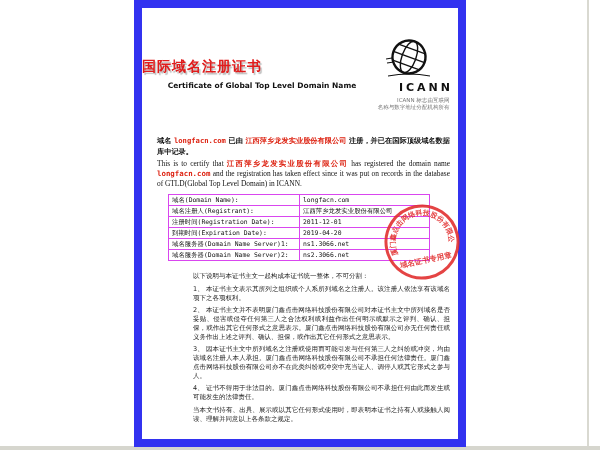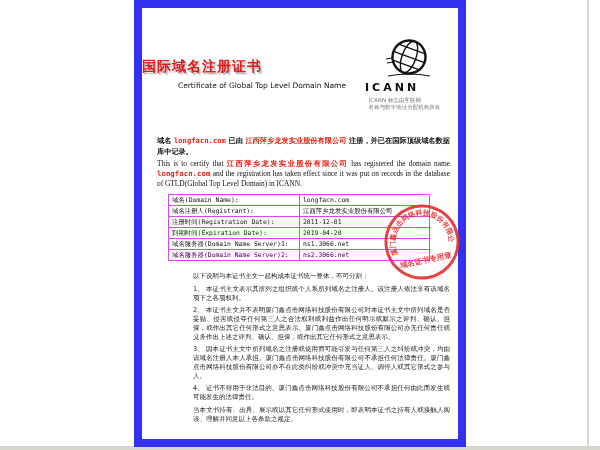--- a/index.html
+++ b/index.html
@@ -9,23 +9,23 @@
   .photo-edge-bottom{position:absolute;left:0;top:446px;width:600px;height:4px;background:#d6d6ce;}
 
   .cert{position:absolute;left:134px;top:0;width:332px;height:447px;box-sizing:border-box;
         border:8px solid #3232f0;background:#ffffff;}
   .cert-inner{position:relative;width:100%;height:100%;}
 
   .title-cn{position:absolute;left:0px;top:50px;width:216px;
             font-size:14px;font-weight:bold;color:#e01b1b;letter-spacing:1px;
             text-shadow:1.5px 1.5px 1px #bdbdbd;white-space:nowrap;}
   .title-en{position:absolute;left:14px;top:73px;width:212px;text-align:center;
-            font-size:7.5px;font-weight:normal;color:#111;white-space:nowrap;}
+            font-size:7.5px;font-weight:bold;color:#111;white-space:nowrap;}
 
-  .icann{position:absolute;left:223px;top:26px;width:88px;text-align:left;}
+  .icann{position:absolute;left:223px;top:26px;width:88px;text-align:right;}
   .icann svg{display:block;margin:0 auto;}
   .icann-word{font-size:11px;font-weight:bold;color:#111;letter-spacing:3px;margin-top:1px;}
   .icann-note{font-size:6px;color:#787878;line-height:1.25;margin-top:2px;transform:scale(.92);transform-origin:top center;}
 
   .intro{position:absolute;left:15px;top:127px;width:293px;font-size:7.2px;font-weight:bold;
          color:#111;line-height:1.55;text-align:justify;}
   .red{color:#dd2211;}
   .mono{font-family:"DejaVu Sans Mono",monospace;}
 
   .english{position:absolute;left:15px;top:151px;width:293px;font-family:"Liberation Serif","DejaVu Serif",serif;

